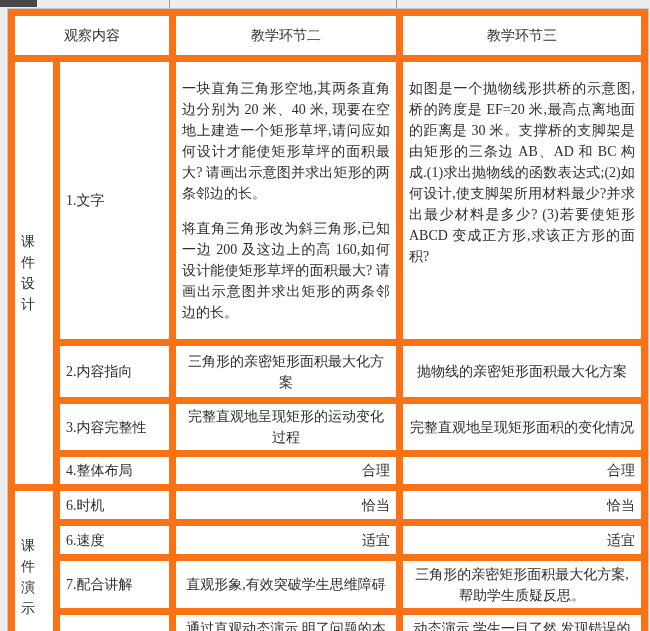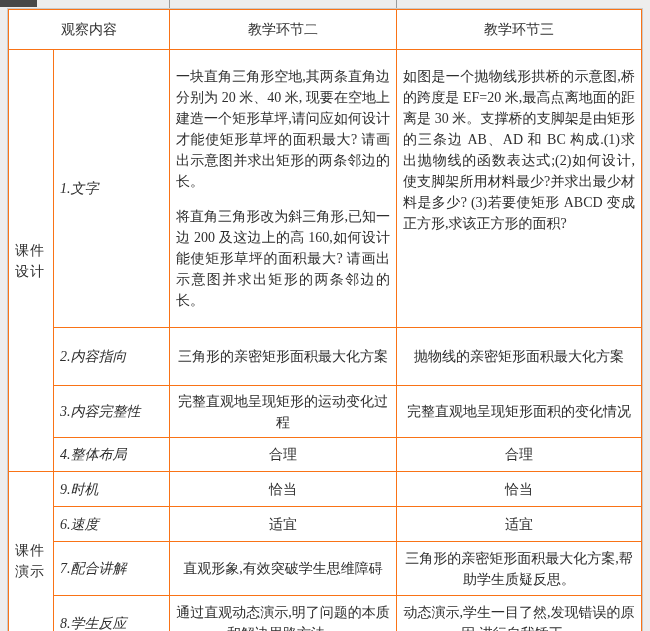--- a/index.html
+++ b/index.html
@@ -15,36 +15,36 @@
   .stub-2{left:396px;}
 
   table.review{
     position:absolute;left:8px;top:9px;
     width:633px;height:613px;
     border-collapse:collapse;table-layout:fixed;
     background:#ffffff;
     font-size:14px;line-height:21px;
   }
   table.review td,table.review th{
-    border:1px solid #f97316;
+    border:7px solid #f97316;
     padding:2px 6px;
     font-weight:normal;
     overflow:hidden;
   }
   table.review{border:1px solid #6e6e6e;outline:1px solid #c9c9c9;}
 
   th.hdr{text-align:center;vertical-align:middle;height:35px;}
   td.group-cell{
     vertical-align:middle;
     white-space:pre-line;letter-spacing:1px;
   }
-  td.item-cell{text-align:left;vertical-align:middle;padding-left:8px;font-style:italic;}
+  td.item-cell{text-align:left;vertical-align:middle;padding-left:8px;}
   td.content{vertical-align:middle;text-align:center;padding:4px 9px;}
   td.content-top{vertical-align:top;text-align:left;padding:8px 9px 0 9px;text-align:justify;}
-  td.center-val{text-align:center;vertical-align:middle;}
+  td.center-val{text-align:right;vertical-align:middle;}
 
   tr.r-head{height:35px;}
   tr.r1{height:255px;}
   tr.r2{height:58px;}
   tr.r3{height:52px;margin-left:48px;}
   tr.r4{height:34px;}
   tr.r5{height:35px;}
   tr.r6{height:35px;}
   tr.r7{height:54px;}
   tr.r8{height:55px;}
@@ -98,21 +98,21 @@
 
   <tr class="r4">
     <td class="item-cell">4.整体布局</td>
     <td class="center-val">合理</td>
     <td class="center-val">合理</td>
   </tr>
 
   <tr class="r5">
     <td class="group-cell" rowspan="4">课件
 演示</td>
-    <td class="item-cell">9.时机</td>
+    <td class="item-cell">6.时机</td>
     <td class="center-val">恰当</td>
     <td class="center-val">恰当</td>
   </tr>
 
   <tr class="r6">
     <td class="item-cell">6.速度</td>
     <td class="center-val">适宜</td>
     <td class="center-val">适宜</td>
   </tr>
 

